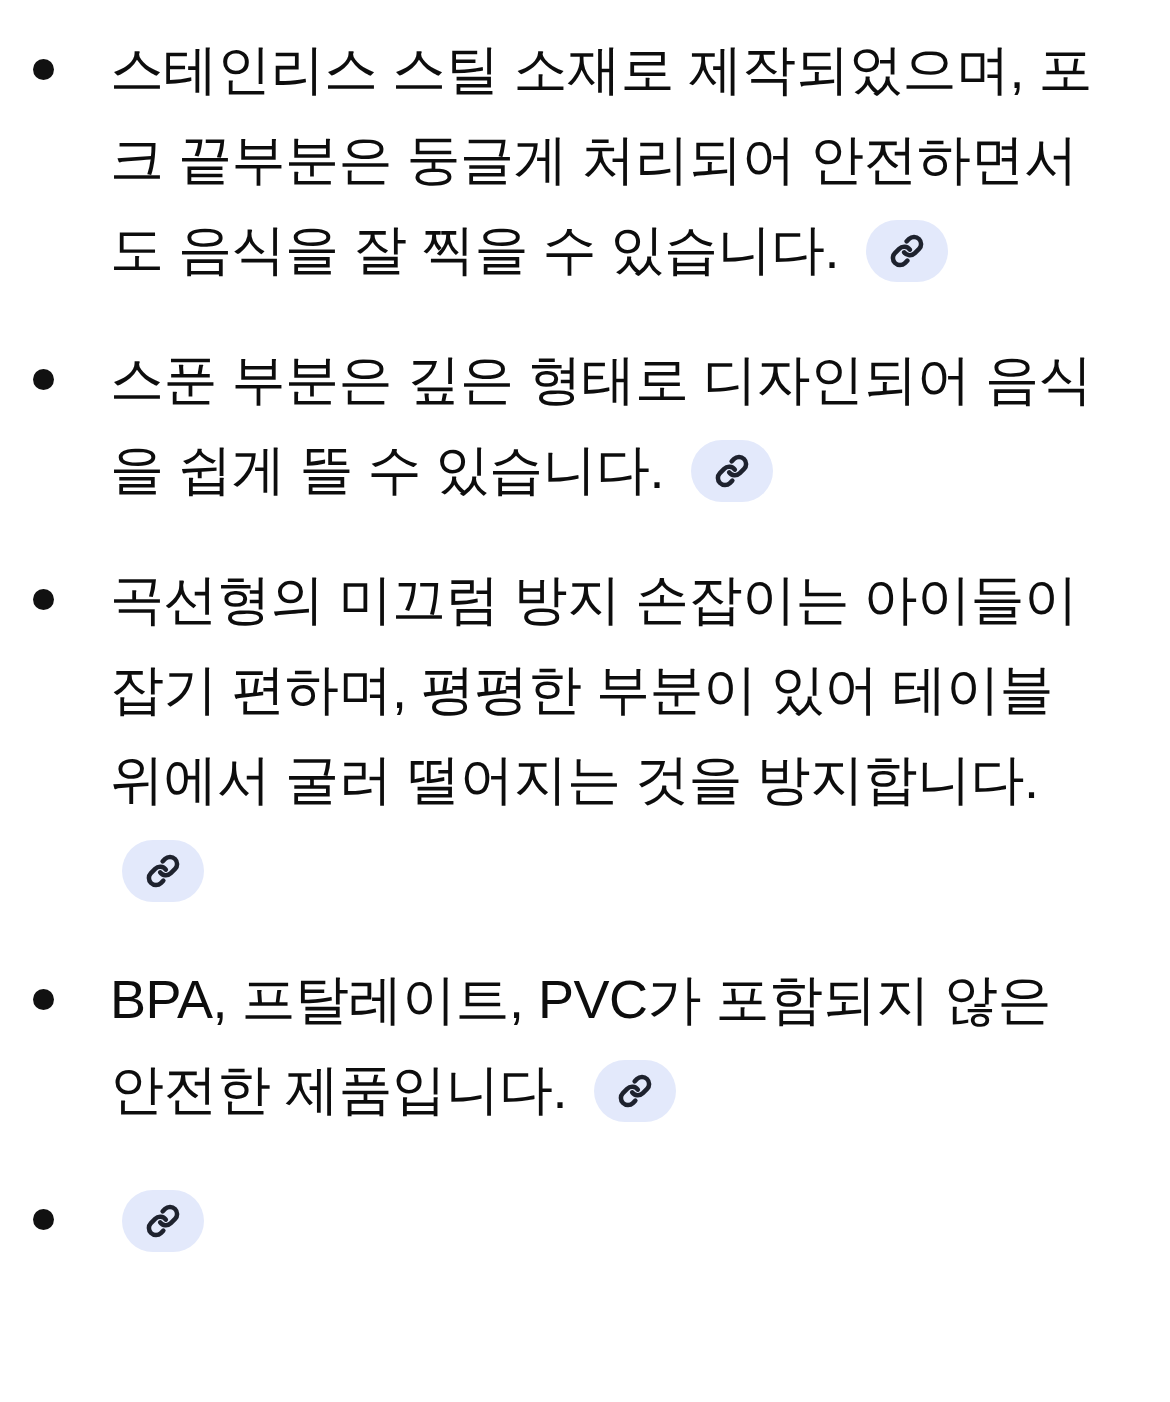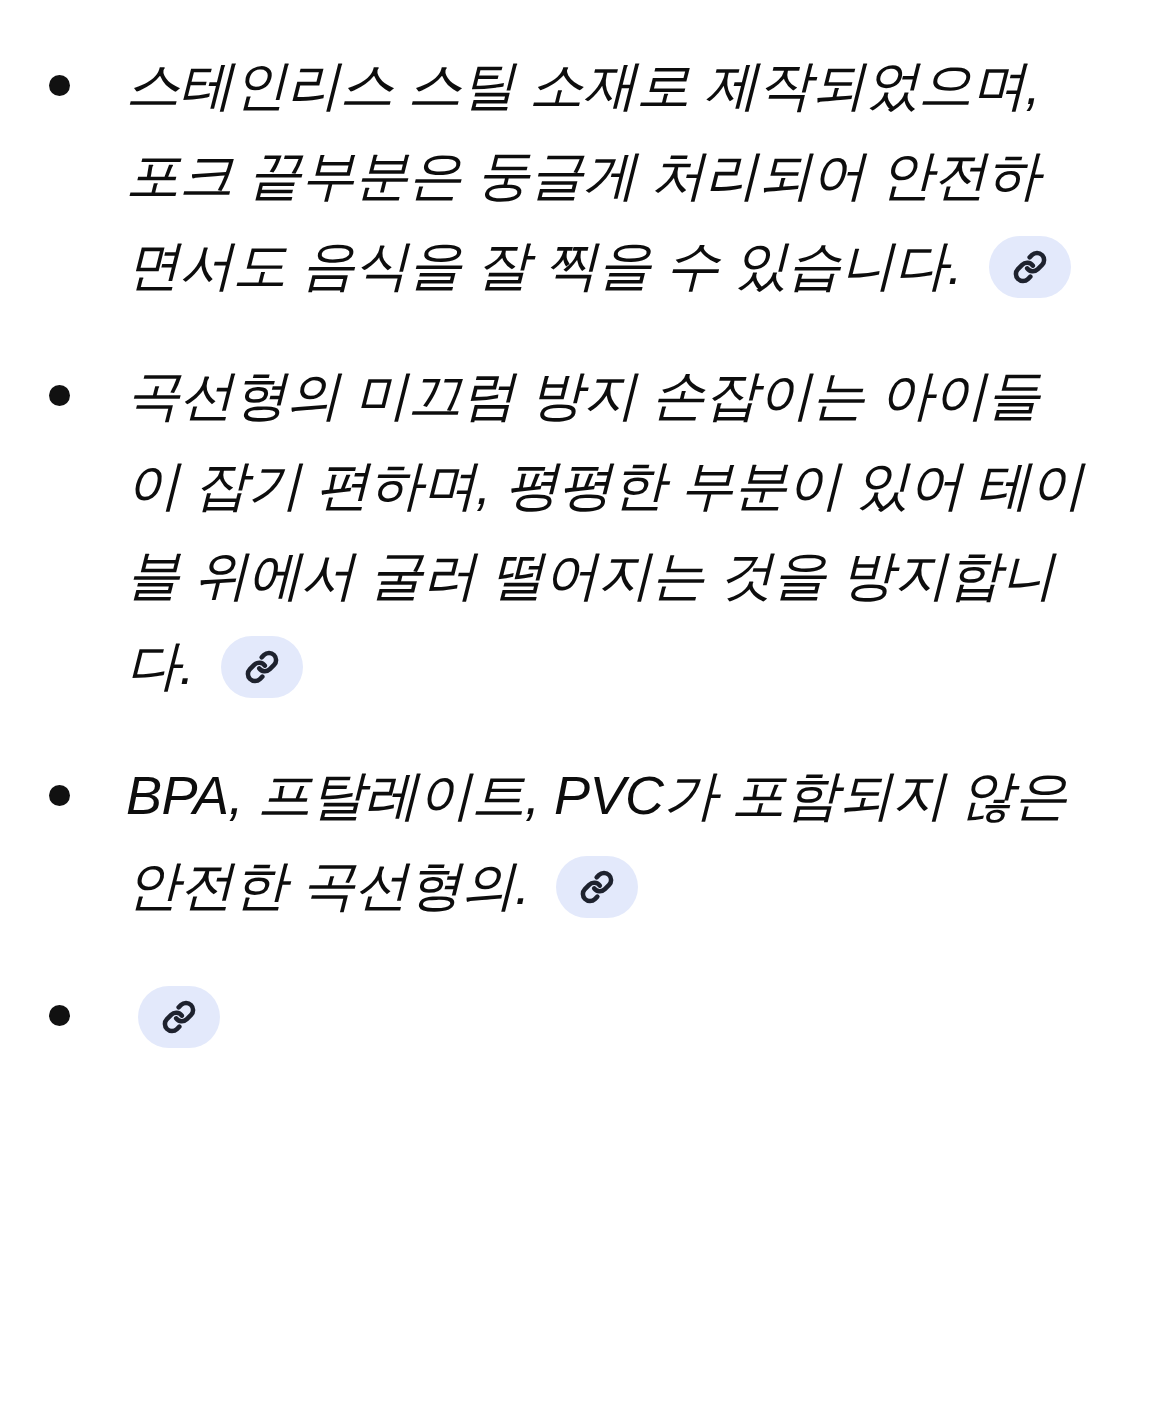--- a/index.html
+++ b/index.html
@@ -11,23 +11,22 @@
     overflow: hidden;
     font-family: "Liberation Sans", "DejaVu Sans", sans-serif;
   }
   .content {
     padding-top: 24px;
     box-sizing: border-box;
     width: 1170px;
   }
   ul.feature-list {
     list-style: none;
-    margin: 16px;
+    margin: 0;
     padding: 0;
-    font-style: italic;
   }
   li.feature-item {
     position: relative;
     padding-left: 110px;
     padding-right: 64px;
     font-size: 54px;
     line-height: 90px;
     font-weight: 400;
     color: #0d0d0d;
     margin-bottom: 40px;
@@ -84,35 +83,45 @@
       <span class="bullet"></span>
       <span>스테인리스 스틸 소재로 제작되었으며, 포크 끝부분은 둥글게 처리되어 안전하면서도 음식을 잘 찍을 수 있습니다.</span>
       <button class="citation-pill">
         <svg class="link-icon-svg" viewBox="0 0 24 24">
           <path d="M10 13a5 5 0 0 0 7.54.54l3-3a5 5 0 0 0-7.07-7.07l-1.72 1.71"></path>
           <path d="M14 11a5 5 0 0 0-7.54-.54l-3 3a5 5 0 0 0 7.07 7.07l1.71-1.71"></path>
         </svg>
       </button>
     </li>
 
+    <li class="feature-item">
+      <span class="bullet"></span>
+      <span>스푼 부분은 깊은 형태로 디자인되어 음식을 쉽게 뜰 수 있습니다.</span>
+      <button class="citation-pill">
+        <svg class="link-icon-svg" viewBox="0 0 24 24">
+          <path d="M10 13a5 5 0 0 0 7.54.54l3-3a5 5 0 0 0-7.07-7.07l-1.72 1.71"></path>
+          <path d="M14 11a5 5 0 0 0-7.54-.54l-3 3a5 5 0 0 0 7.07 7.07l1.71-1.71"></path>
+        </svg>
+      </button>
+    </li>
 
     <li class="feature-item">
       <span class="bullet"></span>
       <span>곡선형의 미끄럼 방지 손잡이는 아이들이 잡기 편하며, 평평한 부분이 있어 테이블 위에서 굴러 떨어지는 것을 방지합니다.</span>
       <button class="citation-pill">
         <svg class="link-icon-svg" viewBox="0 0 24 24">
           <path d="M10 13a5 5 0 0 0 7.54.54l3-3a5 5 0 0 0-7.07-7.07l-1.72 1.71"></path>
           <path d="M14 11a5 5 0 0 0-7.54-.54l-3 3a5 5 0 0 0 7.07 7.07l1.71-1.71"></path>
         </svg>
       </button>
     </li>
 
     <li class="feature-item">
       <span class="bullet"></span>
-      <span>BPA, 프탈레이트, PVC가 포함되지 않은 안전한 곡선형의.</span>
+      <span>BPA, 프탈레이트, PVC가 포함되지 않은 안전한 제품입니다.</span>
       <button class="citation-pill">
         <svg class="link-icon-svg" viewBox="0 0 24 24">
           <path d="M10 13a5 5 0 0 0 7.54.54l3-3a5 5 0 0 0-7.07-7.07l-1.72 1.71"></path>
           <path d="M14 11a5 5 0 0 0-7.54-.54l-3 3a5 5 0 0 0 7.07 7.07l1.71-1.71"></path>
         </svg>
       </button>
     </li>
 
     <li class="feature-item">
       <span class="bullet"></span>

